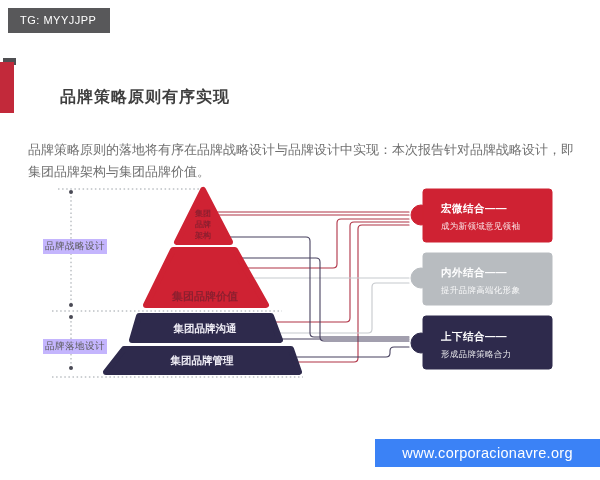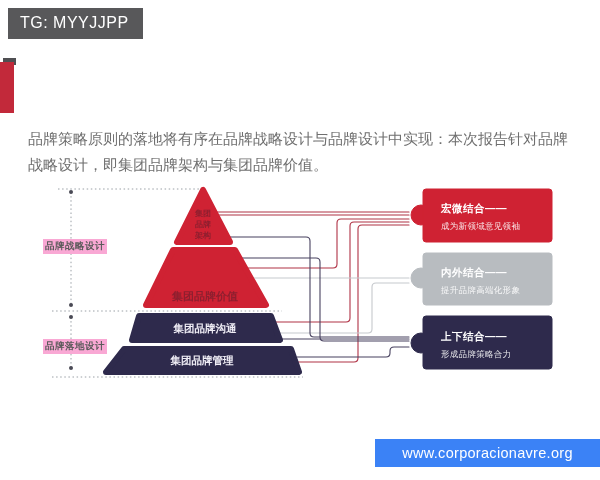--- a/index.html
+++ b/index.html
@@ -1,34 +1,34 @@
 <!DOCTYPE html>
 <html><head>
 <meta charset="utf-8">
 <style>
   html,body{margin:0;padding:0;background:#fff;}
   body{font-family:"Liberation Sans","DejaVu Sans",sans-serif;}
   .stage{position:relative;width:600px;height:480px;background:#fff;overflow:hidden;}
 
   .badge{position:absolute;left:8px;top:8px;background:#58585a;color:#fff;
-         font-size:16px;letter-spacing:.5px;padding:6px 14px 7px 12px;}
+         font-size:11px;letter-spacing:.5px;padding:6px 14px 7px 12px;}
 
   .accent-notch{position:absolute;left:3px;top:58px;width:13px;height:7px;background:#4f4f52;}
   .accent-bar{position:absolute;left:0;top:62px;width:14px;height:51px;background:#c2293a;}
 
   .page-title{position:absolute;left:60px;top:87px;font-size:16px;font-weight:700;
               color:#3f3f3f;letter-spacing:1px;}
 
-  .intro{position:absolute;left:28px;top:126px;width:546px;font-size:15px;
+  .intro{position:absolute;left:28px;top:139px;width:546px;font-size:13px;
          line-height:1.7;color:#6f6f6f;}
 
   .diagram-svg{position:absolute;left:0;top:0;}
 
-  .side-label{position:absolute;background:#f9a8d4;color:#5a5a5a;font-size:9.5px;
-              letter-spacing:.5px;padding:1px 2px;white-space:nowrap;font-weight:bold;}
+  .side-label{position:absolute;background:#c4b5fd;color:#5a5a5a;font-size:9.5px;
+              letter-spacing:.5px;padding:1px 2px;white-space:nowrap;}
   .side-label.strategy{left:43px;top:239px;}
   .side-label.landing{left:43px;top:339px;}
 
   .footer-bar{position:absolute;left:375px;top:439px;width:225px;height:28px;
               background:#3b82f6;color:#fff;font-size:14.5px;display:flex;
               align-items:center;justify-content:center;letter-spacing:.3px;}
 
   
   .fill-red{fill:#cf2233;stroke:#cf2233;}
   .fill-navy{fill:#2e2a4c;stroke:#2e2a4c;}
@@ -48,20 +48,21 @@
 </style>
 </head>
 <body>
 
 <div class="stage">
 
   <div class="badge">TG: MYYJJPP</div>
 
   <div class="accent-notch"></div>
   <div class="accent-bar"></div>
+  <h1 class="page-title" style="margin:0;">品牌策略原则有序实现</h1>
 
   <p class="intro" style="margin:0;">品牌策略原则的落地将有序在品牌战略设计与品牌设计中实现：本次报告针对品牌战略设计，即集团品牌架构与集团品牌价值。</p>
 
   <svg class="diagram-svg" width="600" height="480" viewBox="0 0 600 480">
 
     <line class="dotted" x1="58" y1="189" x2="201" y2="189"></line>
     <line class="dotted" x1="52" y1="311" x2="282" y2="311"></line>
     <line class="dotted" x1="52" y1="377" x2="303" y2="377"></line>
 
     <line class="dotted" x1="71" y1="192" x2="71" y2="305"></line>

